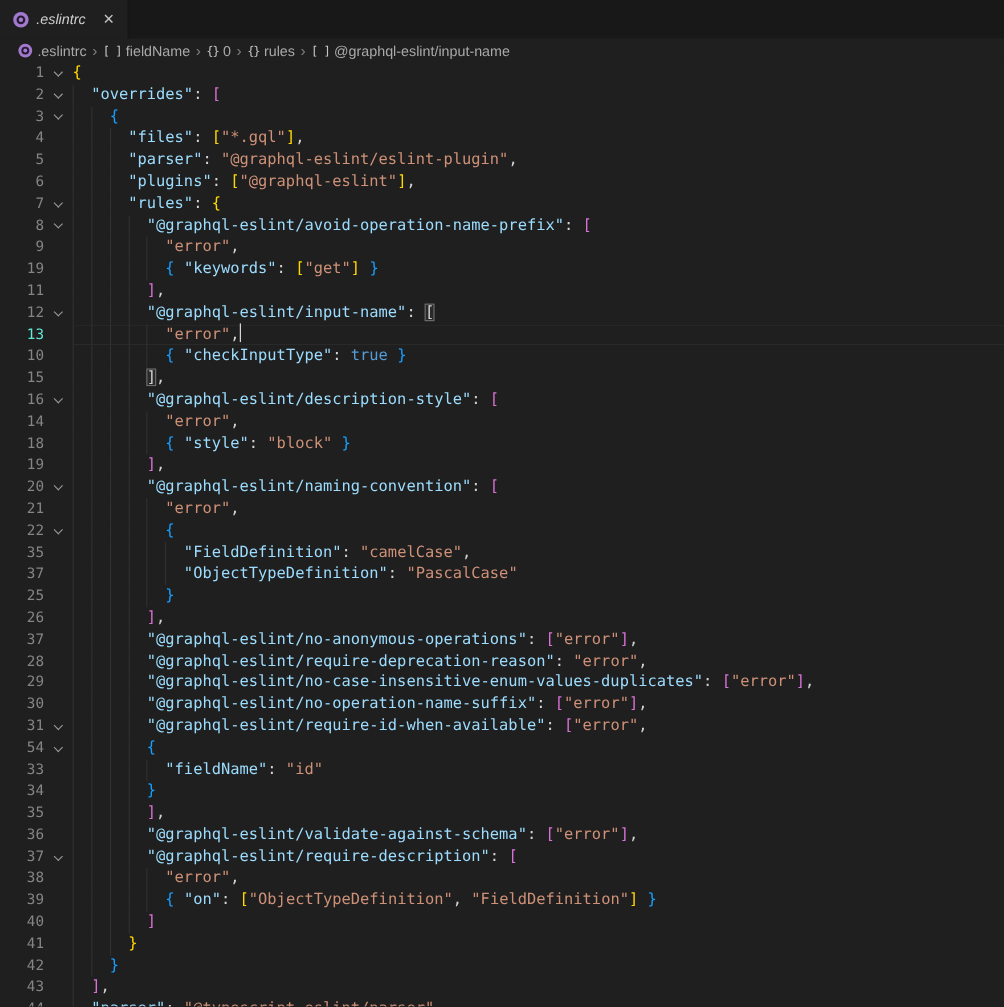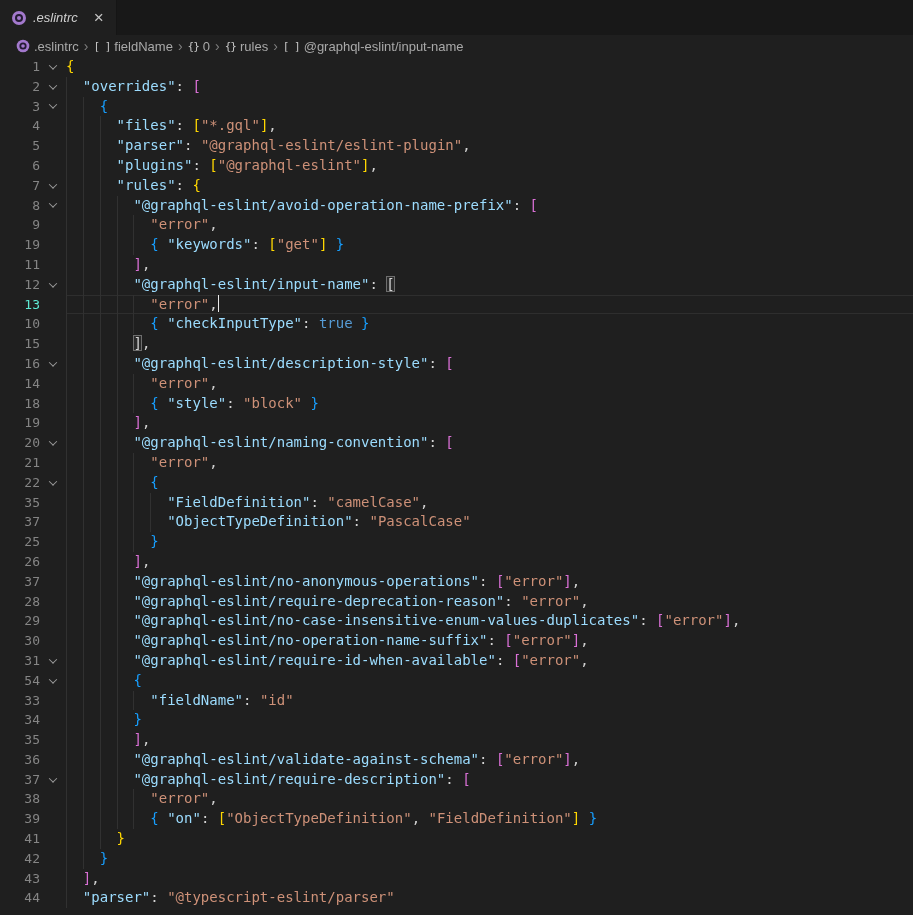--- a/index.html
+++ b/index.html
@@ -306,20 +306,25 @@
       <div class="num">38</div>
       <div class="fold"></div>
       <div class="code"><span class="guide" style="left: 0ch;"></span><span class="guide" style="left: 2ch;"></span><span class="guide" style="left: 4ch;"></span><span class="guide" style="left: 6ch;"></span><span class="guide" style="left: 8ch;"></span><span style="color: rgb(212, 212, 212);">          </span><span style="color: rgb(206, 145, 120);">"error"</span><span style="color: rgb(212, 212, 212);">,</span></div>
     </div>
     <div class="row">
       <div class="num">39</div>
       <div class="fold"></div>
       <div class="code"><span class="guide" style="left: 0ch;"></span><span class="guide" style="left: 2ch;"></span><span class="guide" style="left: 4ch;"></span><span class="guide" style="left: 6ch;"></span><span class="guide" style="left: 8ch;"></span><span style="color: rgb(212, 212, 212);">          </span><span style="color: rgb(23, 159, 255);">{</span><span style="color: rgb(212, 212, 212);"> </span><span style="color: rgb(156, 220, 254);">"on"</span><span style="color: rgb(212, 212, 212);">: </span><span style="color: rgb(255, 215, 0);">[</span><span style="color: rgb(206, 145, 120);">"ObjectTypeDefinition"</span><span style="color: rgb(212, 212, 212);">, </span><span style="color: rgb(206, 145, 120);">"FieldDefinition"</span><span style="color: rgb(255, 215, 0);">]</span><span style="color: rgb(212, 212, 212);"> </span><span style="color: rgb(23, 159, 255);">}</span></div>
     </div>
     <div class="row">
+      <div class="num">40</div>
+      <div class="fold"></div>
+      <div class="code"><span class="guide" style="left: 0ch;"></span><span class="guide" style="left: 2ch;"></span><span class="guide" style="left: 4ch;"></span><span class="guide" style="left: 6ch;"></span><span style="color: rgb(212, 212, 212);">        </span><span style="color: rgb(218, 112, 214);">]</span></div>
+    </div>
+    <div class="row">
       <div class="num">41</div>
       <div class="fold"></div>
       <div class="code"><span class="guide" style="left: 0ch;"></span><span class="guide" style="left: 2ch;"></span><span class="guide" style="left: 4ch;"></span><span style="color: rgb(212, 212, 212);">      </span><span style="color: rgb(255, 215, 0);">}</span></div>
     </div>
     <div class="row">
       <div class="num">42</div>
       <div class="fold"></div>
       <div class="code"><span class="guide" style="left: 0ch;"></span><span class="guide" style="left: 2ch;"></span><span style="color: rgb(212, 212, 212);">    </span><span style="color: rgb(23, 159, 255);">}</span></div>
     </div>
     <div class="row">

